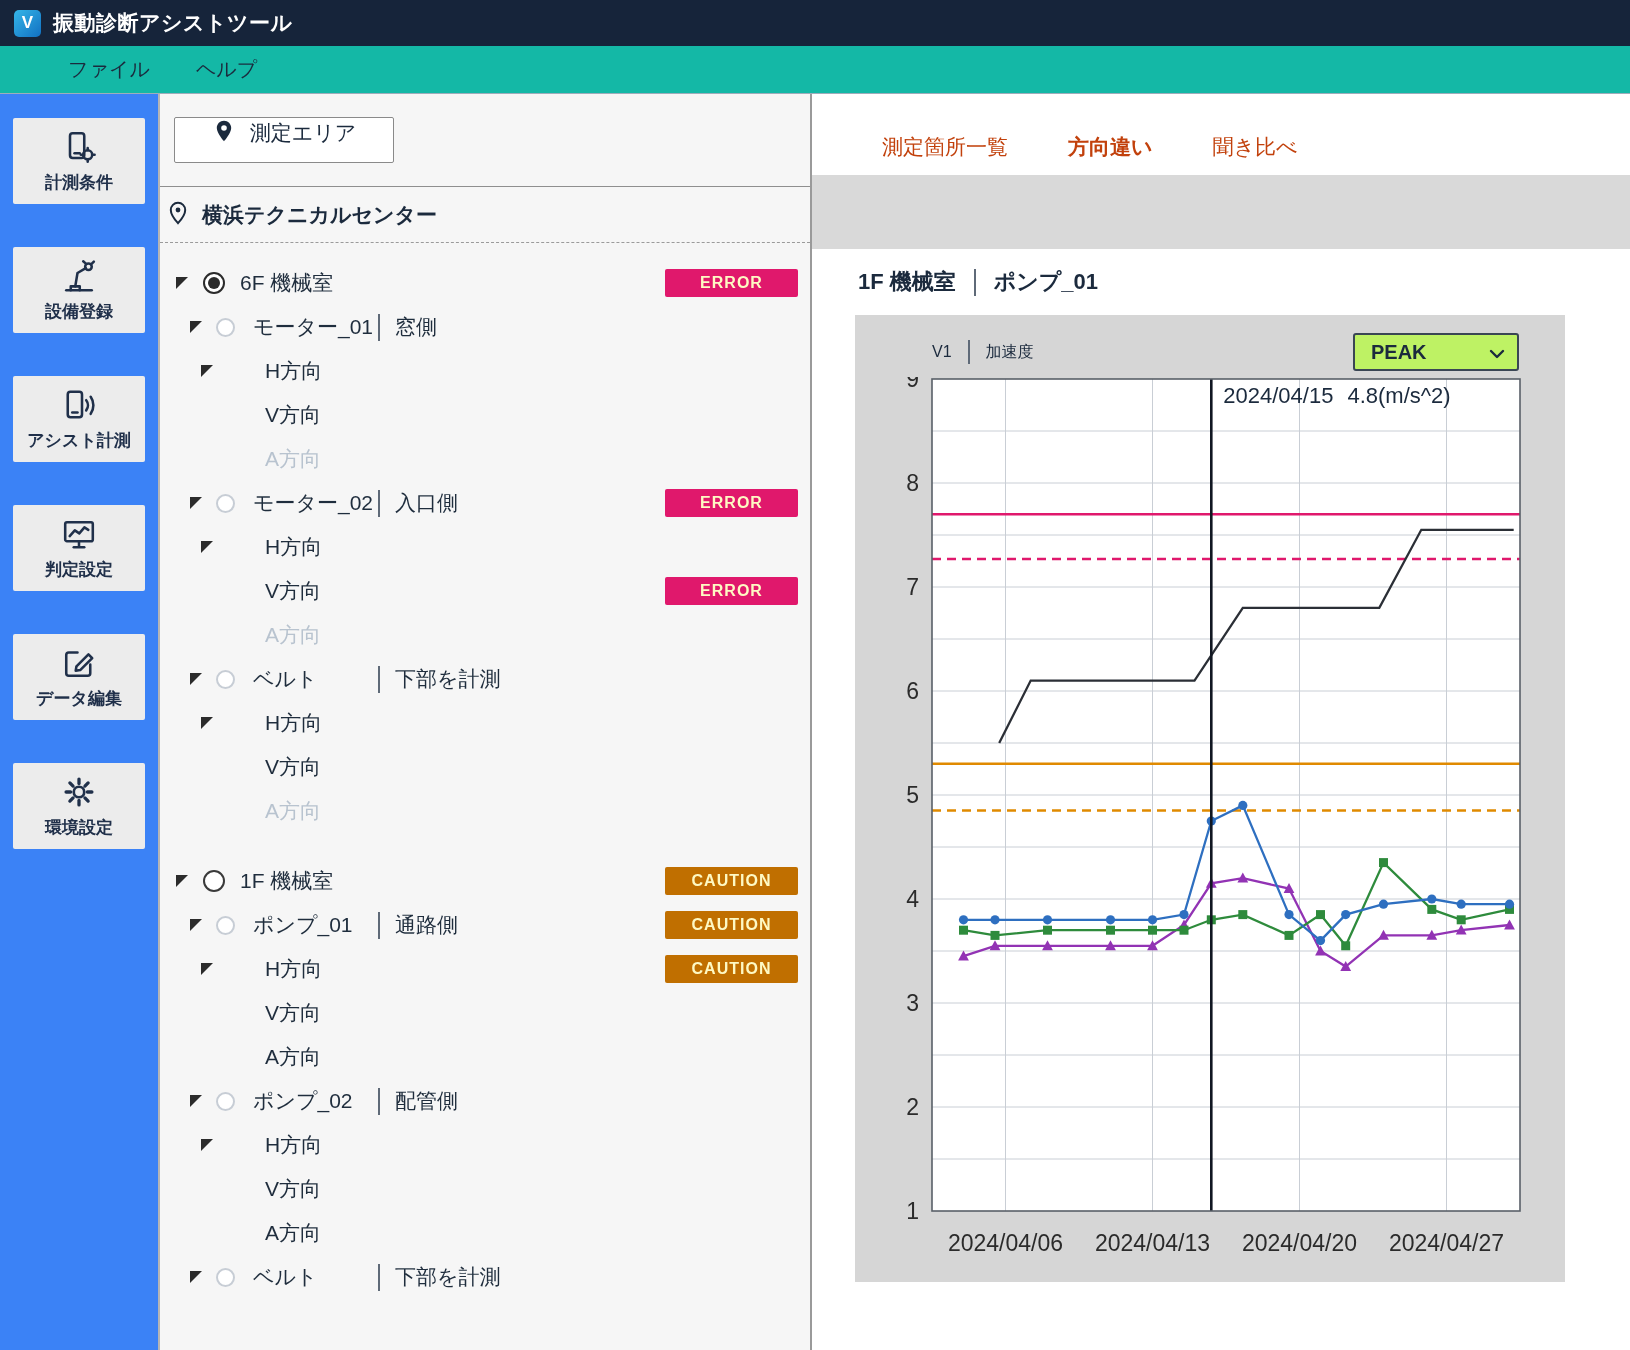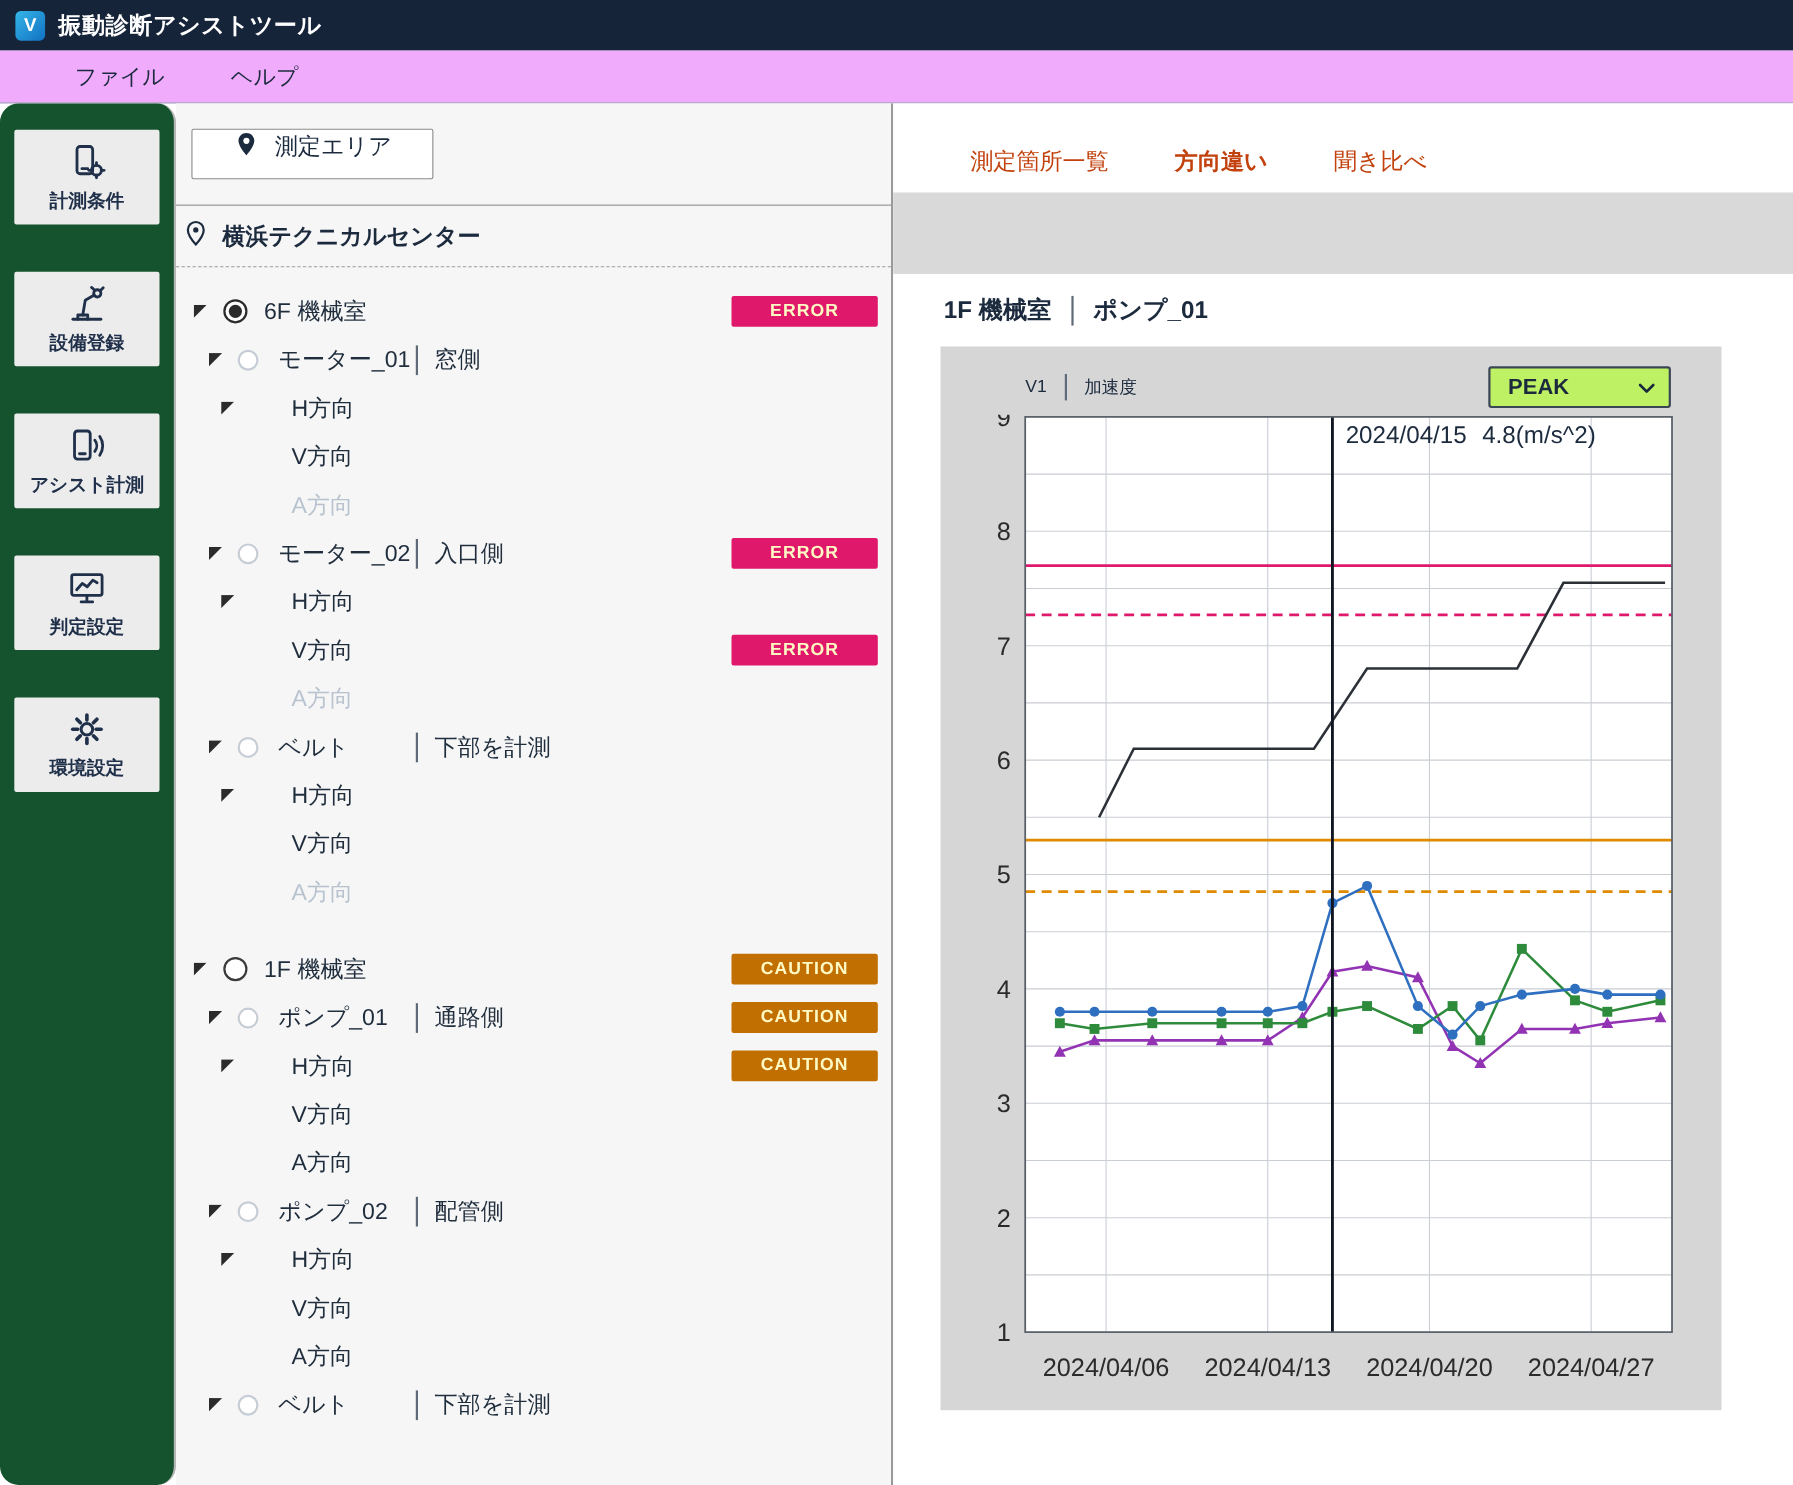--- a/index.html
+++ b/index.html
@@ -5,27 +5,27 @@
   html,body{margin:0;padding:0;}
   body{
     width:1630px;height:1350px;overflow:hidden;background:#fff;
     font-family:"Liberation Sans","DejaVu Sans",sans-serif;
     -webkit-font-smoothing:antialiased;
   }
   .titlebar{height:46px;background:#16243a;display:flex;align-items:center;padding:0 14px;gap:12px;box-sizing:border-box;}
   .app-logo{width:27px;height:27px;border-radius:5px;background:linear-gradient(135deg,#35b6e8,#1170c2);
     color:#fff;font-weight:700;font-size:17px;display:flex;align-items:center;justify-content:center;}
   .app-title{color:#fff;font-size:21px;font-weight:600;margin:0;letter-spacing:.5px;}
-  .menubar{height:48px;background:#f0abfc;border-bottom:1px solid #9fadbb;display:flex;align-items:center;
-    padding-left:68px;gap:60px;box-sizing:border-box;}
+  .menubar{height:48px;background:#14b8a6;border-bottom:1px solid #9fadbb;display:flex;align-items:center;
+    padding-left:68px;gap:46px;box-sizing:border-box;}
   .menu-item{background:none;border:none;font-family:inherit;font-size:20px;color:#1b2a3d;padding:0;cursor:default;}
   .main{display:flex;height:1256px;}
 
   
-  .sidebar{flex:0 0 160px;width:160px;background:#14532d;border-right:2px solid #b5b5b5;box-sizing:border-box;padding-top:24px;border-radius:17px;}
+  .sidebar{flex:0 0 160px;width:160px;background:#3b82f6;border-right:2px solid #b5b5b5;box-sizing:border-box;padding-top:24px;}
   .side-btn{width:132px;height:86px;margin:0 auto 43px;background:#ececec;border:none;border-radius:2px;
     display:flex;flex-direction:column;align-items:center;justify-content:center;gap:5px;font-family:inherit;padding:0;}
   .side-btn .lbl{font-size:17px;color:#20304a;font-weight:600;}
   .side-icn{height:38px;display:flex;align-items:center;justify-content:center;}
 
   
   .tree-panel{flex:0 0 652px;width:652px;background:#f6f6f6;border-right:2px solid #9a9a9a;box-sizing:border-box;overflow:hidden;}
   .tree-head{height:93px;box-sizing:border-box;padding:23px 0 0 14px;border-bottom:1px solid #8f8f8f;}
   .area-btn{width:220px;height:46px;background:#fff;border:1px solid #8a8a8a;border-radius:2px;
     display:flex;align-items:flex-start;justify-content:center;gap:14px;font-size:21px;color:#1b2a3d;font-family:inherit;}
@@ -130,20 +130,29 @@
         <button class="side-btn">
           <span class="side-icn">
             <svg viewBox="0 0 24 24" width="36" height="36" fill="none" stroke="#20304a" stroke-width="1.7" stroke-linecap="round" stroke-linejoin="round">
               <rect x="2.8" y="4.2" width="18.4" height="12.6" rx="1.2"></rect>
               <polyline points="5.8,13.4 9.2,9.6 12.2,11.6 15.6,7.6 18.2,9.2"></polyline>
               <line x1="12" y1="16.8" x2="12" y2="20"></line>
               <line x1="8.5" y1="20.8" x2="15.5" y2="20.8"></line>
             </svg>
           </span>
           <span class="lbl">判定設定</span>
+        </button>
+        <button class="side-btn">
+          <span class="side-icn">
+            <svg viewBox="0 0 24 24" width="36" height="36" fill="none" stroke="#20304a" stroke-width="1.7" stroke-linecap="round" stroke-linejoin="round">
+              <path d="M19.5 13v5.8a1.7 1.7 0 01-1.7 1.7H5.2a1.7 1.7 0 01-1.7-1.7V6.7A1.7 1.7 0 015.2 5H11"></path>
+              <path d="M10.3 14.2l-.5 3 3-.5 8-8-2.5-2.5-8 8z"></path>
+            </svg>
+          </span>
+          <span class="lbl">データ編集</span>
         </button>
         <button class="side-btn">
           <span class="side-icn">
             <svg viewBox="0 0 24 24" width="36" height="36" fill="none" stroke="#20304a" stroke-width="2.2" stroke-linecap="round">
               <circle cx="12" cy="12" r="3.5" stroke-width="1.8"></circle>
               <line x1="17.6" y1="12" x2="20.6" y2="12"></line>
               <line x1="15.96" y1="15.96" x2="18.08" y2="18.08"></line>
               <line x1="12" y1="17.6" x2="12" y2="20.6"></line>
               <line x1="8.04" y1="15.96" x2="5.92" y2="18.08"></line>
               <line x1="6.4" y1="12" x2="3.4" y2="12"></line>

